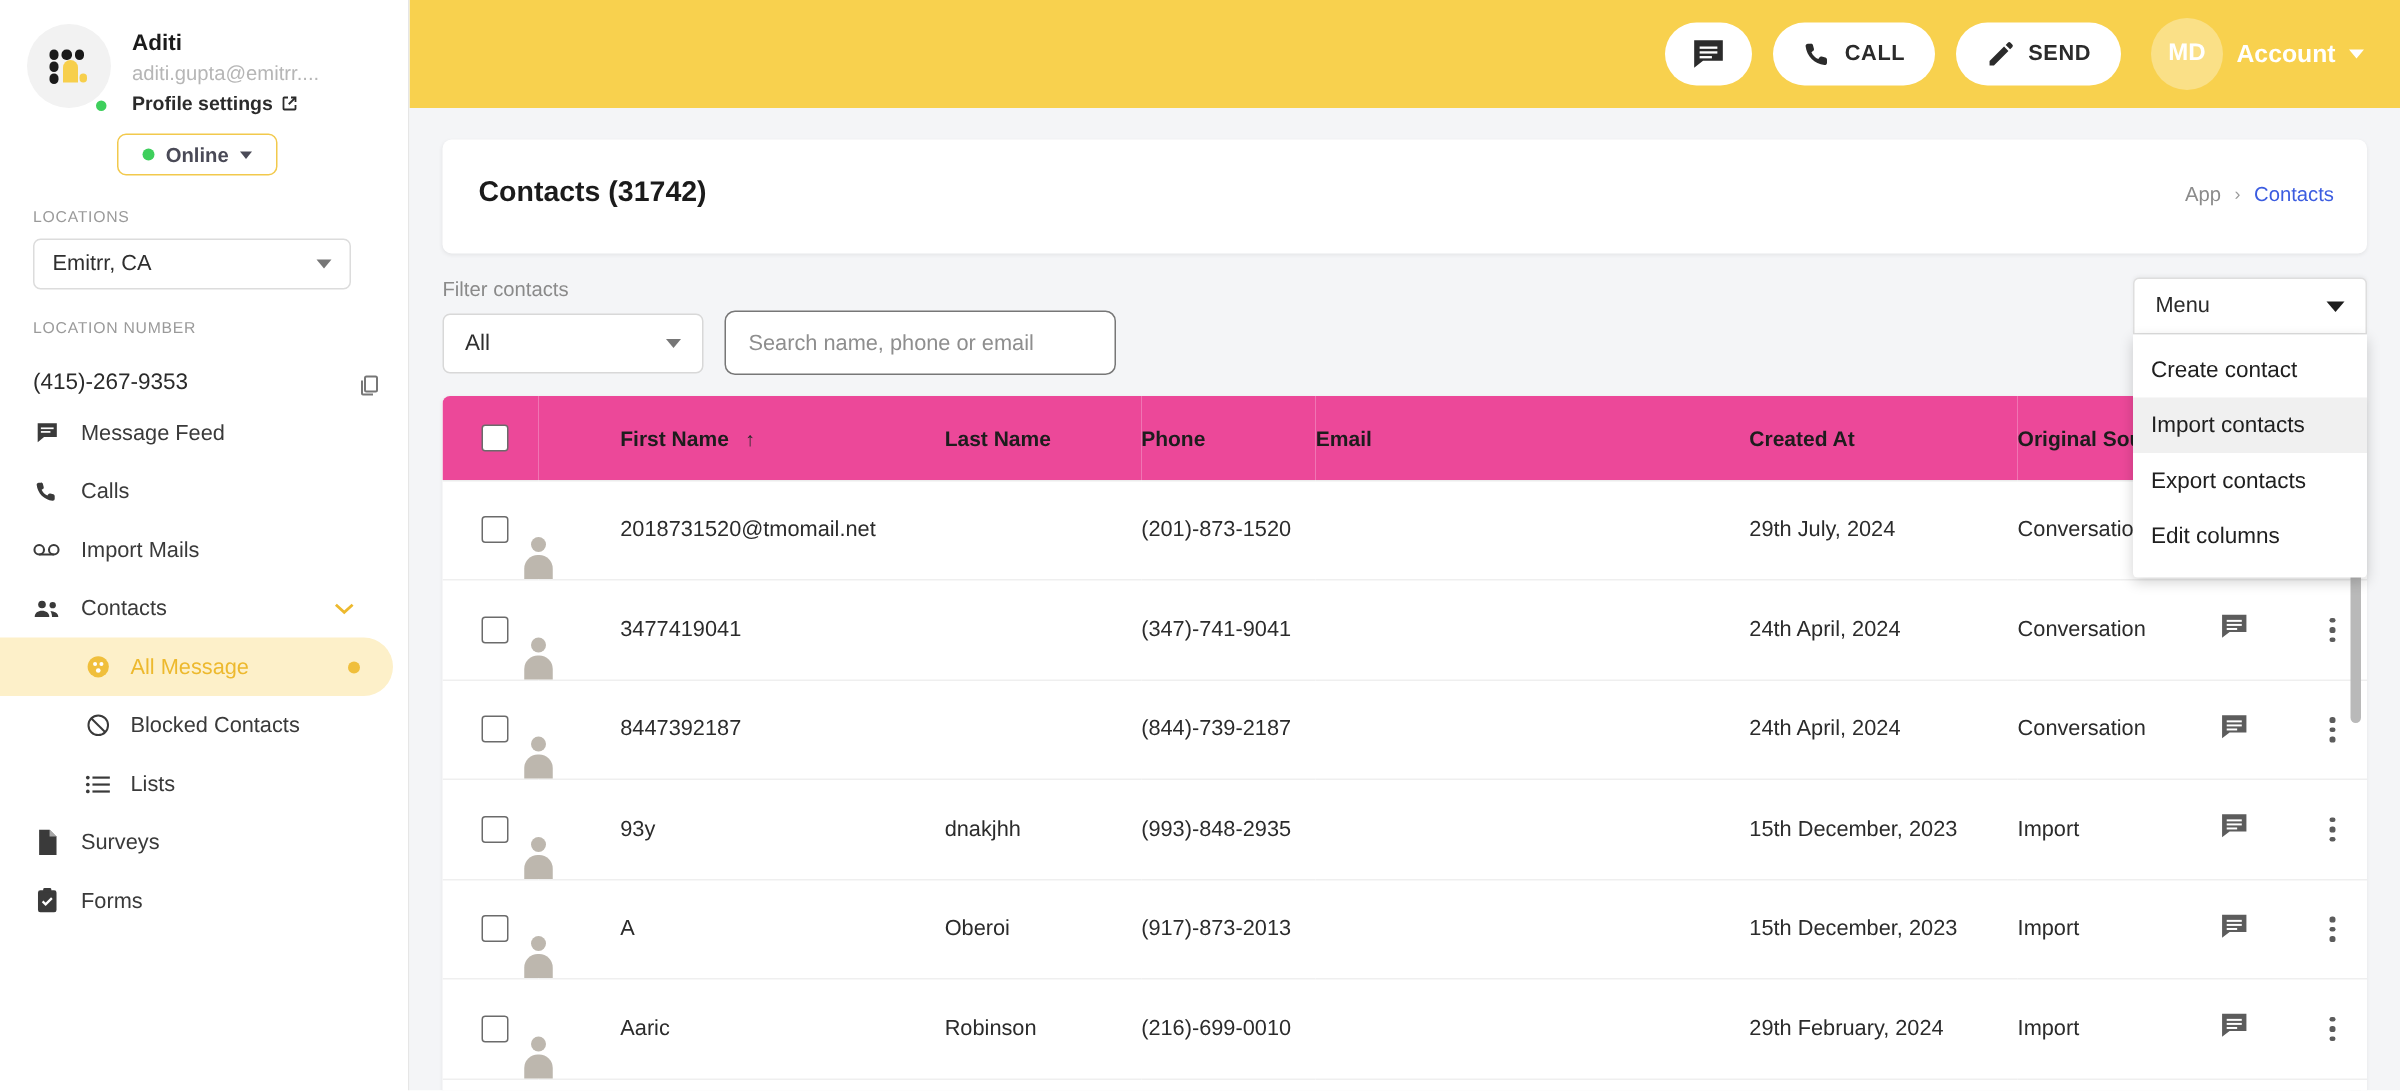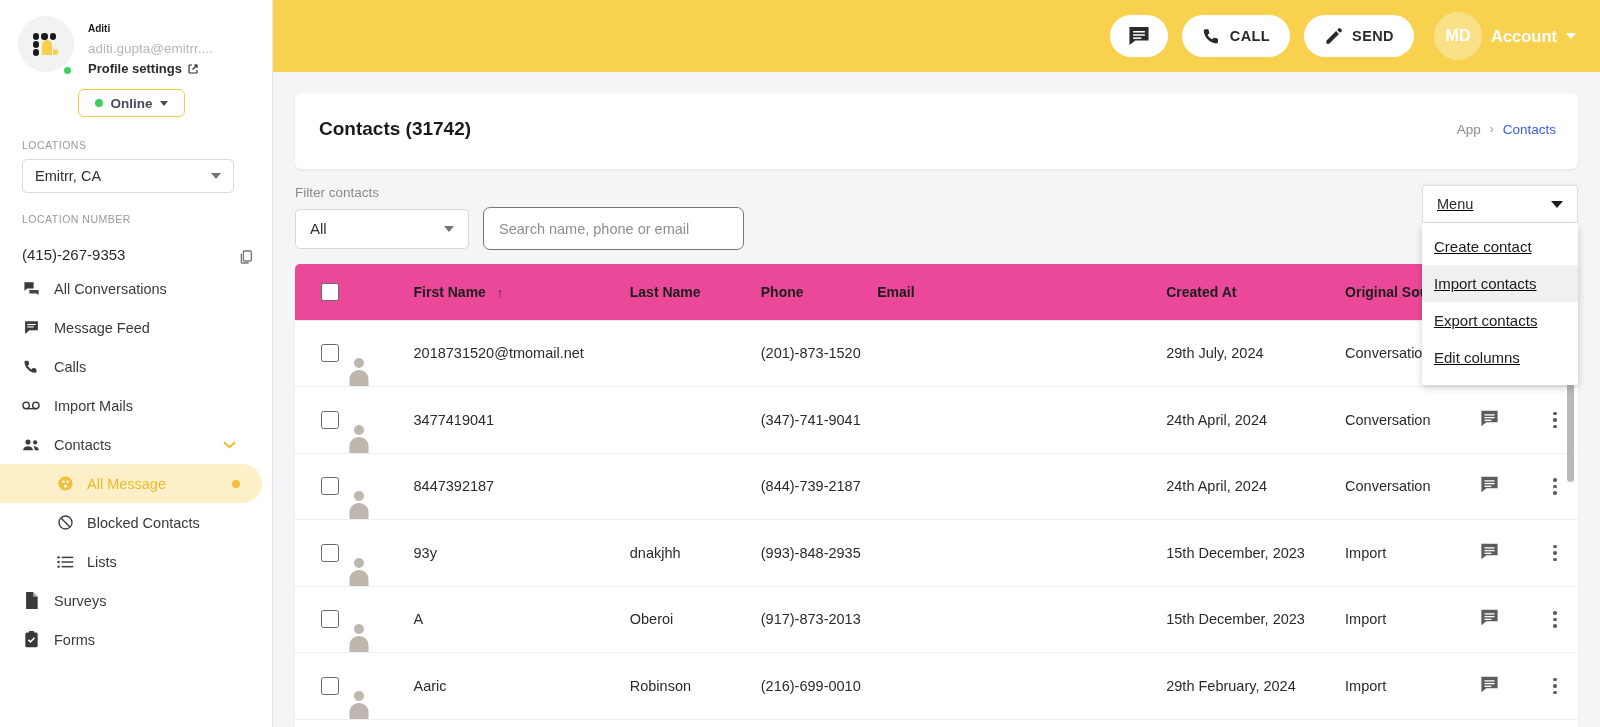--- a/index.html
+++ b/index.html
@@ -39,21 +39,21 @@
   .logo-dot-y {
     position: absolute; left: 20px; top: 16px; width: 5.5px; height: 5.5px;
     border-radius: 50%; background: #f7cf4c;
   }
   .status-dot-green {
     position: absolute; right: 1px; bottom: 3px;
     width: 11px; height: 11px; border-radius: 50%;
     background: #3ecf5c; border: 2px solid #fff;
   }
   .pinfo { padding-top: 3px; min-width: 0; }
-  .pname { font-size: 10px; font-weight: bold; color: #1b1b1b; line-height: 20px; }
+  .pname { font-size: 15px; font-weight: bold; color: #1b1b1b; line-height: 20px; }
   .pmail { font-size: 13.5px; color: #b6b6b6; line-height: 20px;
            white-space: nowrap; overflow: hidden; }
   .psettings { font-size: 13px; font-weight: bold; color: #2b2b2b;
                line-height: 20px; display: flex; align-items: center; gap: 5px;
                cursor: pointer; }
   .ext-icon { display: inline-block; width: 12px; height: 12px; }
 
   .online-pill {
     margin: 10px 0 0 78px; width: 107px; height: 28px;
     border: 1.5px solid #f2c94c; border-radius: 6px;
@@ -150,21 +150,21 @@
   }
   .sel-all span { font-size: 15px; color: #2f2f2f; }
   .search-box {
     width: 261px; height: 43px; background: #fff; border: 1.5px solid #777;
     border-radius: 7px; padding: 0 15px; font-size: 14.5px; color: #2b2b2b;
     font-family: inherit; outline: none;
   }
   .search-box::placeholder { color: #8e8e8e; }
 
   
-  .menu-area { position: absolute; right: 22px; top: 16px; width: 156px; z-index: 40; text-decoration: underline; }
+  .menu-area { position: absolute; right: 22px; top: 16px; width: 156px; z-index: 40; }
   .menu-trigger {
     width: 156px; height: 38px; background: #fff;
     border: 1px solid #dedede; border-radius: 4px 4px 0 0;
     display: flex; align-items: center; justify-content: space-between;
     padding: 0 14px; cursor: pointer;
     box-shadow: 0 -1px 3px rgba(0,0,0,.05);
   }
   .menu-trigger span { font-size: 14.5px; color: #2b2b2b; }
   .tri-dk { width: 0; height: 0; border-left: 6px solid transparent;
             border-right: 6px solid transparent; border-top: 7px solid #1d1d1d; }
@@ -287,29 +287,20 @@
     <div class="locnum-row">
       <div class="locnum">(415)-267-9353</div>
       <svg class="copy-ic" viewBox="0 0 24 24" fill="none" stroke="#4a4a4a" stroke-width="2">
         <rect x="8" y="3" width="12" height="15" rx="1.5"></rect>
         <path d="M5 7v13a1 1 0 0 0 1 1h10"></path>
       </svg>
     </div>
 
     <nav class="nav">
 
-      <div class="nav-item">
-        <span class="ic">
-          <svg width="17" height="17" viewBox="0 0 24 24" fill="#3a3a3a">
-            <path d="M2 3h13v9H6l-4 3V3z"></path>
-              <path d="M9 14h13v7l-3-2H9v-5z" opacity=".95"></path>
-          </svg>
-        </span>
-        <span class="lbl">All Conversations</span>
-      </div>
 
       <div class="nav-item">
         <span class="ic">
           <svg width="17" height="17" viewBox="0 0 24 24" fill="#3a3a3a">
             <path d="M3 3h18v13H9l-6 5V3z"></path>
             <rect x="6" y="7" width="12" height="1.6" fill="#fff"></rect>
             <rect x="6" y="10.4" width="9" height="1.6" fill="#fff"></rect>
           </svg>
         </span>
         <span class="lbl">Message Feed</span>

